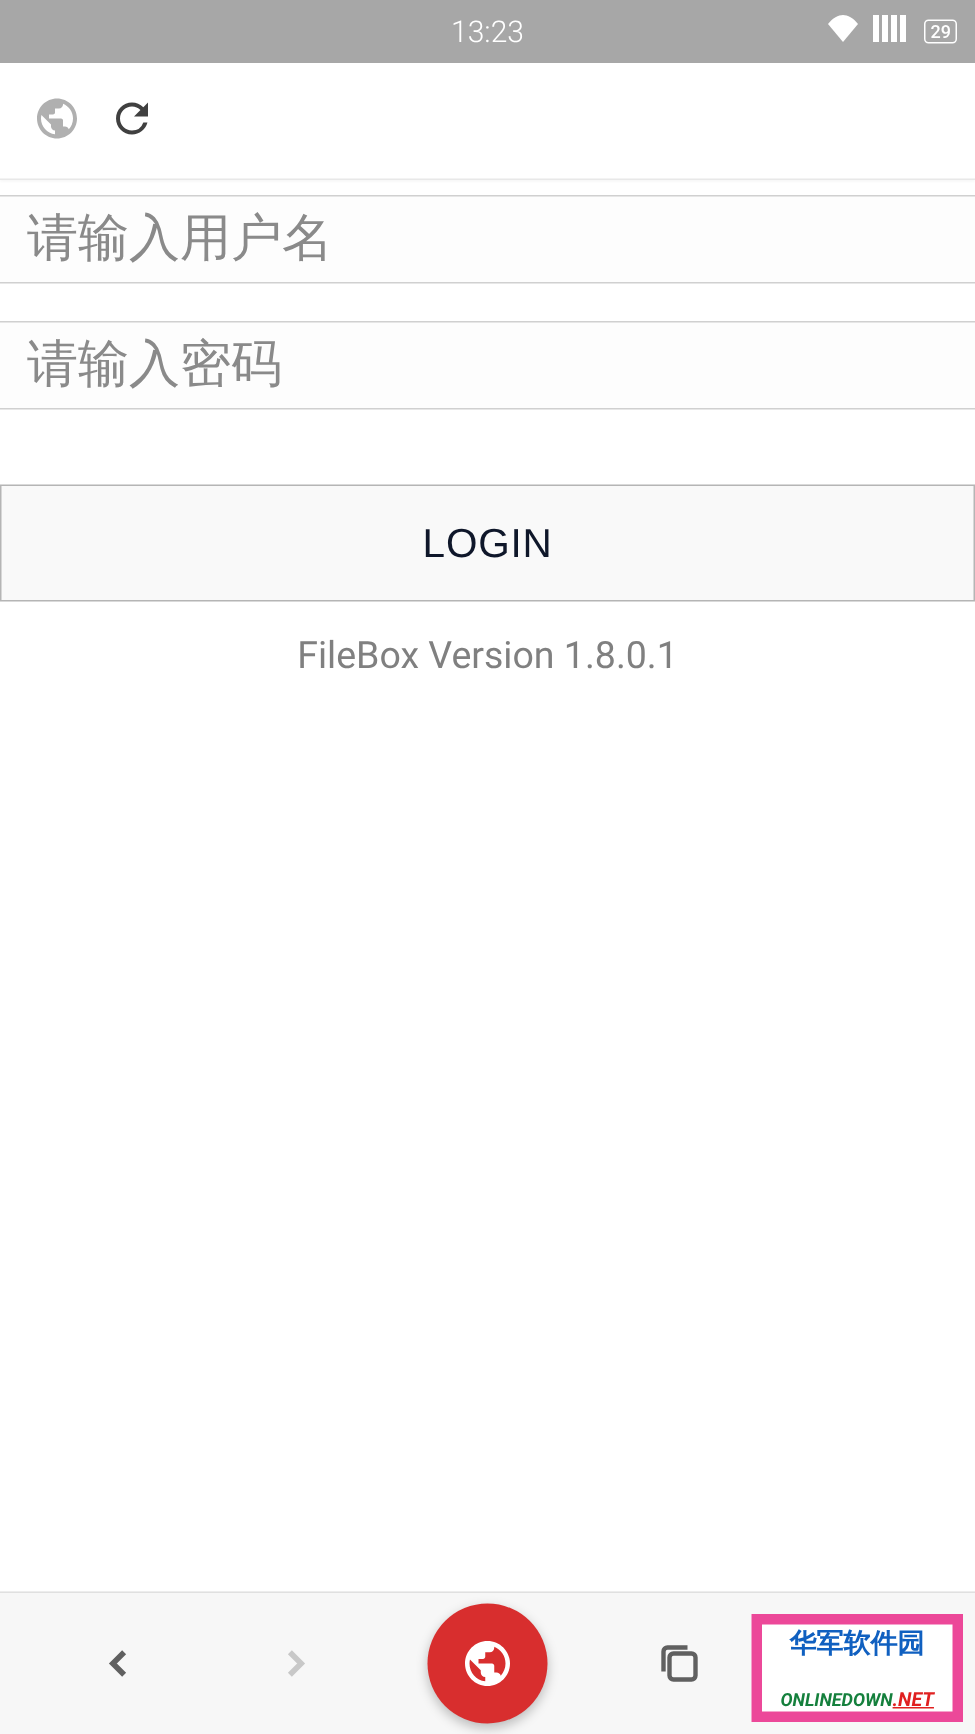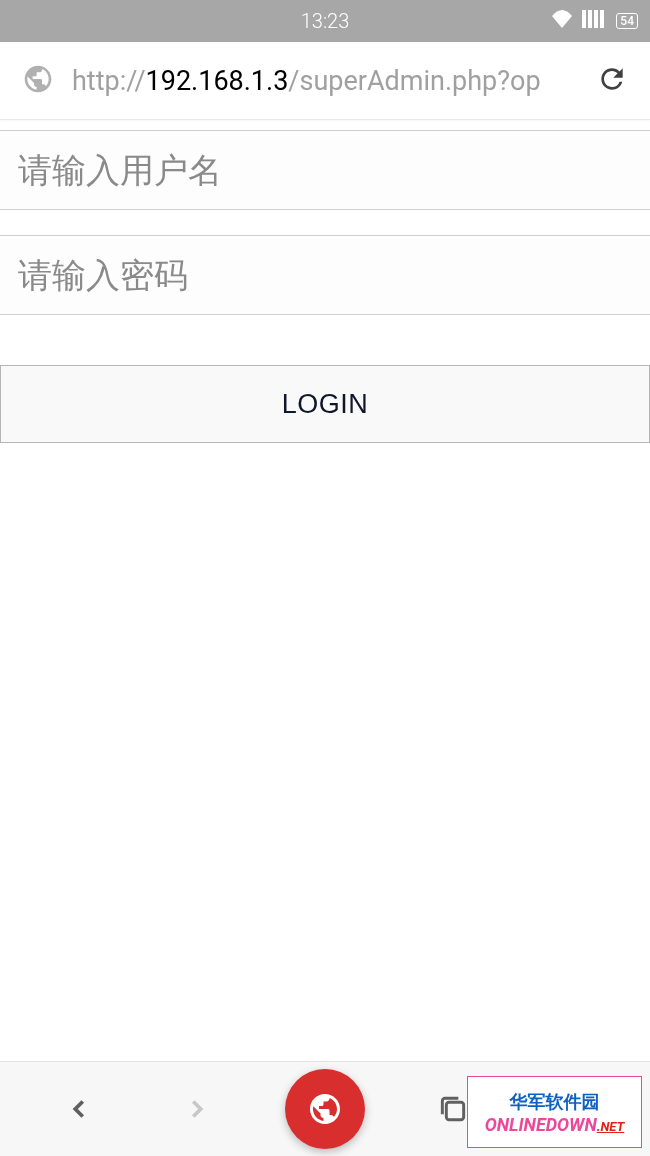--- a/index.html
+++ b/index.html
@@ -88,21 +88,21 @@
       text-align: center;
       font-size: 84px;
       font-weight: 700;
       color: #595959;
       letter-spacing: -1px;
       margin: 20px 0 30px 0;
     }
     
     .input-field {
       width: 100%;
-      height: 80px;
+      height: 59px;
       border: 1px solid #d0d0d0;
       border-left: none;
       border-right: none;
       background: #fdfdfd;
       font-size: 34px;
       padding: 0 18px;
       color: #333;
       margin-bottom: 25px;
       outline: none;
     }
@@ -162,41 +162,41 @@
       display: flex;
       align-items: center;
       justify-content: center;
       box-shadow: 0 3px 8px rgba(0,0,0,0.25);
     }
     
     .watermark {
       position: absolute;
       bottom: 8px;
       right: 8px;
-      width: 175px;
+      width: 141px;
       height: 72px;
       background: #ffffff;
-      border: 1px solid #ec4899;
+      border: 7px solid #ec4899;
       display: flex;
       flex-direction: column;
       align-items: center;
-      justify-content: center;
+      justify-content: space-between;
       font-size: 13px;
       z-index: 10;
     }
     
     .watermark-cn {
       color: #1060c0;
       font-size: 18px;
       font-weight: 700;
     }
     
     .watermark-en {
-      color: #ec4899;
-      font-size: 18px;
+      color: #15803d;
+      font-size: 12px;
       font-style: italic;
       font-weight: 700;
     }
     .watermark-net {
       color: #e02020;
       font-style: italic;
       font-weight: 700;
       text-decoration: underline;
     }
   </style>
@@ -212,48 +212,46 @@
         </svg>
     </span>
     <span>
       <svg width="26" height="18" viewBox="0 0 26 18">
         <rect x="0" y="0" width="4" height="18"></rect>
         <rect x="6" y="0" width="4" height="18"></rect>
         <rect x="12" y="0" width="4" height="18"></rect>
         <rect x="18" y="0" width="4" height="18"></rect>
       </svg>
     </span>
-    <span class="battery-box">54</span>
+    <span class="battery-box">29</span>
   </div>
 </div>
 
 <div class="url-bar">
   <span>
     <svg width="32" height="32" viewBox="0 0 24 24" fill="#b0b0b0">
       <path d="M12 2C6.48 2 2 6.48 2 12s4.48 10 10 10 10-4.48 10-10S17.52 2 12 2zm-1 17.93c-3.95-.49-7-3.85-7-7.93 0-.62.08-1.21.21-1.79L9 15v1c0 1.1.9 2 2 2v1.93zm6.9-2.54c-.26-.81-1-1.39-1.9-1.39h-1v-3c0-.55-.45-1-1-1H8v-2h2c.55 0 1-.45 1-1V7h2c1.1 0 2-.9 2-2v-.41c2.93 1.19 5 4.06 5 7.41 0 2.08-.8 3.97-2.1 5.39z"></path>
     </svg>
   </span>
-  <div class="url-text">
-    <span>http://</span><span class="url-ip">192.168.1.3</span><span>/superAdmin.php?op</span>
-  </div>
   <span>
     <svg width="32" height="32" viewBox="0 0 24 24" fill="#404040">
       <path d="M17.65 6.35A7.958 7.958 0 0 0 12 4c-4.42 0-7.99 3.58-7.99 8s3.57 8 7.99 8c3.73 0 6.84-2.55 7.73-6h-2.08A5.99 5.99 0 0 1 12 18c-3.31 0-6-2.69-6-6s2.69-6 6-6c1.66 0 3.14.69 4.22 1.78L13 11h7V4l-2.35 2.35z"></path>
     </svg>
   </span>
 </div>
 
 <div class="content">
   
   <input type="text" class="input-field" placeholder="请输入用户名" style="">
   
   <input type="password" class="input-field" placeholder="请输入密码" style="">
   
   <button class="login-button">LOGIN</button>
   
+  <div class="version-text">FileBox Version 1.8.0.1</div>
 </div>
 
 <div class="bottom-nav">
   <div class="nav-item">
     <svg width="30" height="30" viewBox="0 0 24 24" fill="none" stroke="#606060" stroke-width="3">
       <polyline points="15 18 9 12 15 6"></polyline>
     </svg>
   </div>
   <div class="nav-item">
     <svg width="30" height="30" viewBox="0 0 24 24" fill="none" stroke="#c8c8c8" stroke-width="3">

